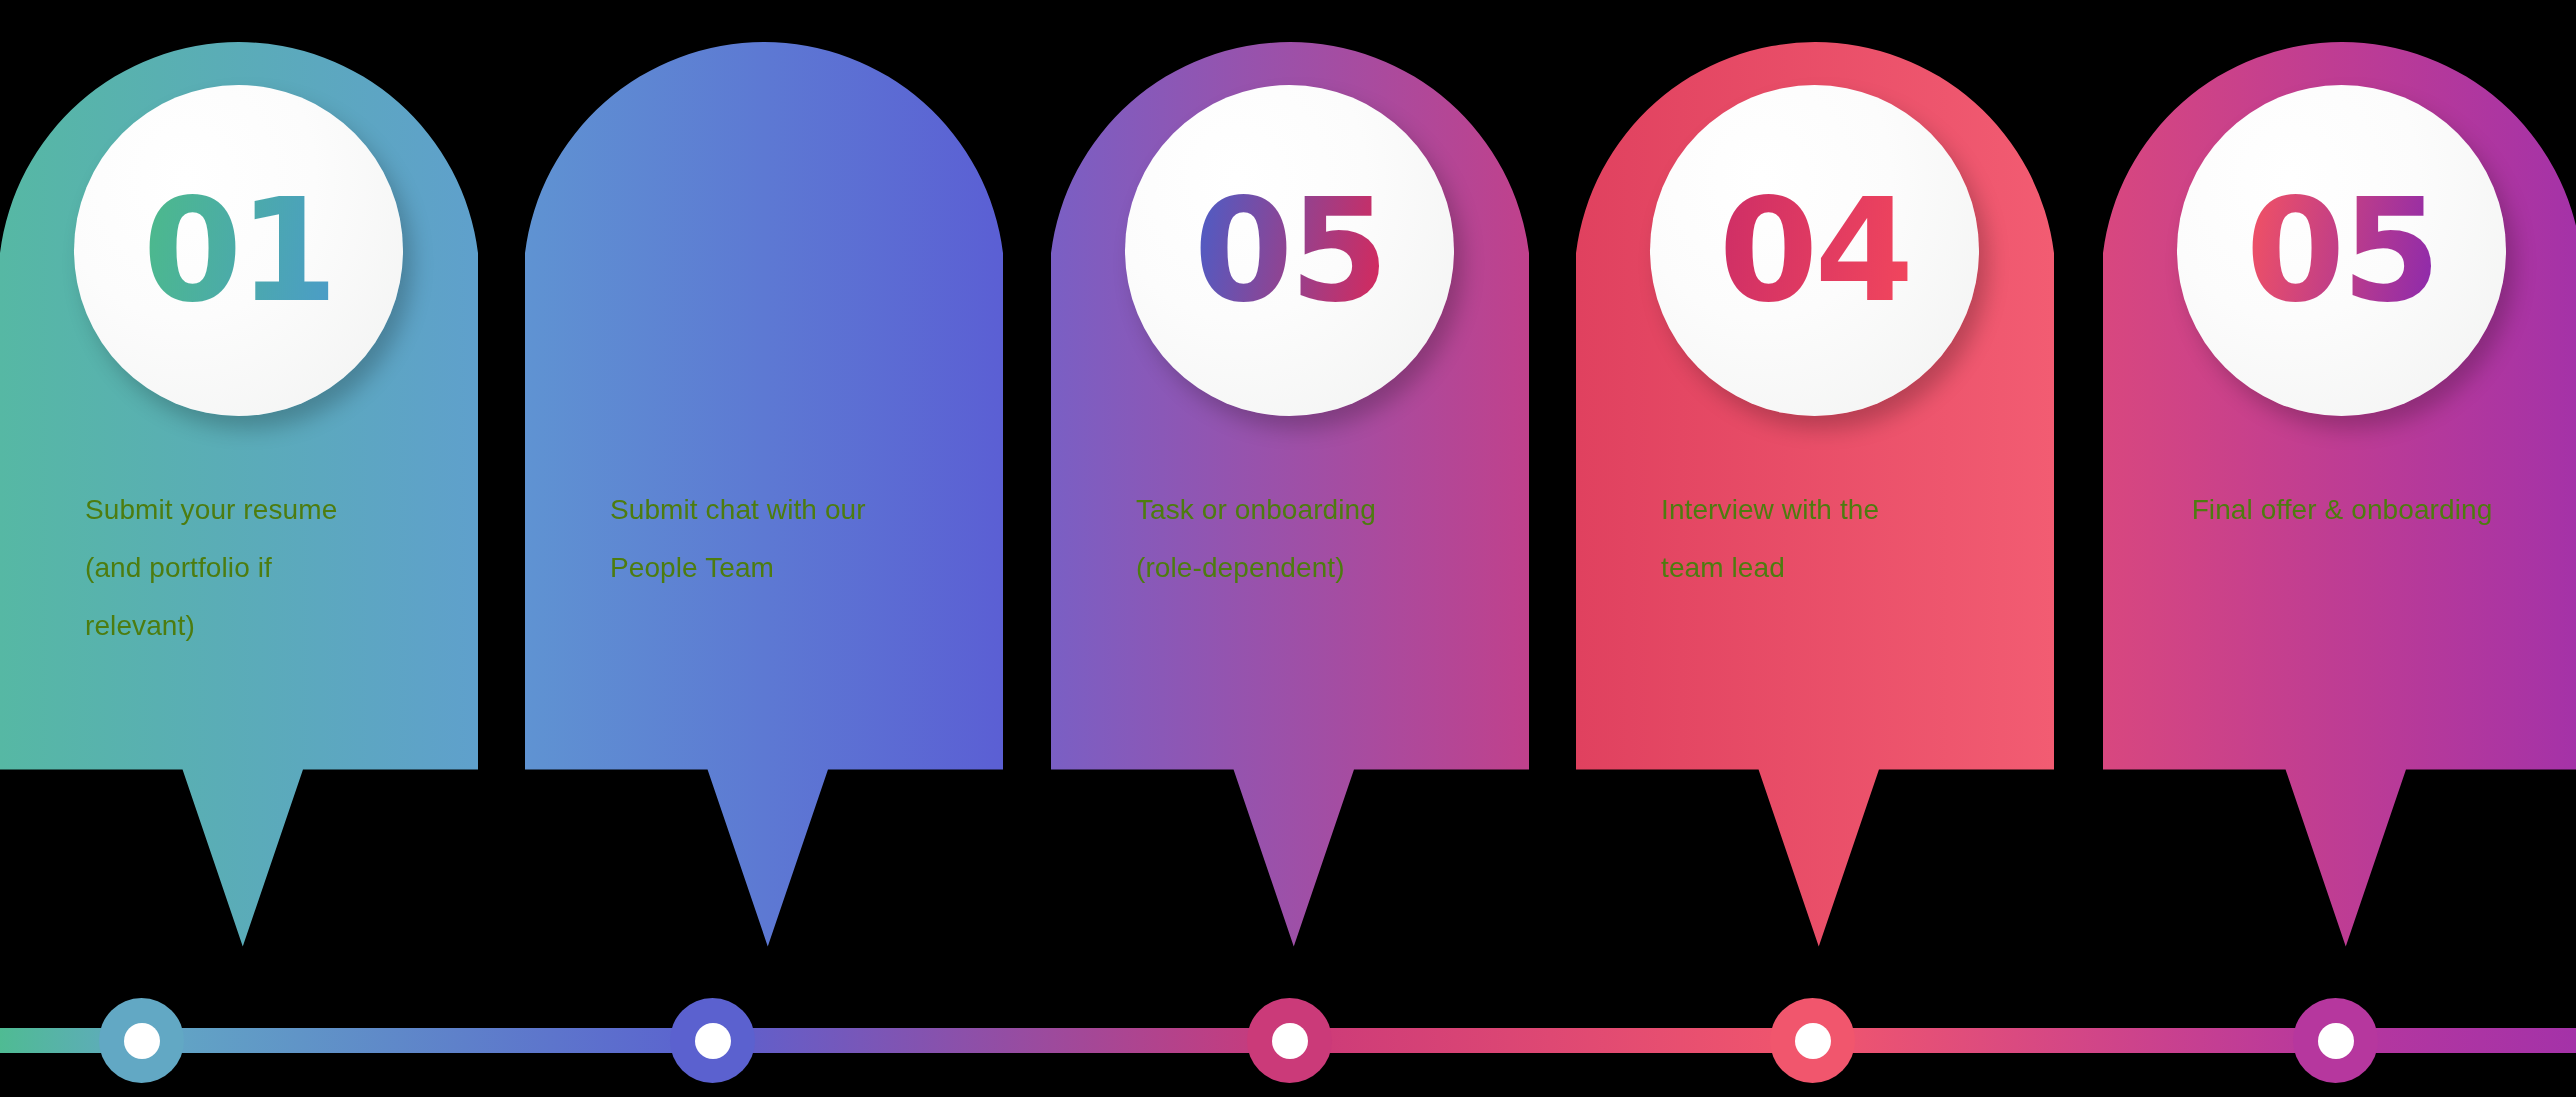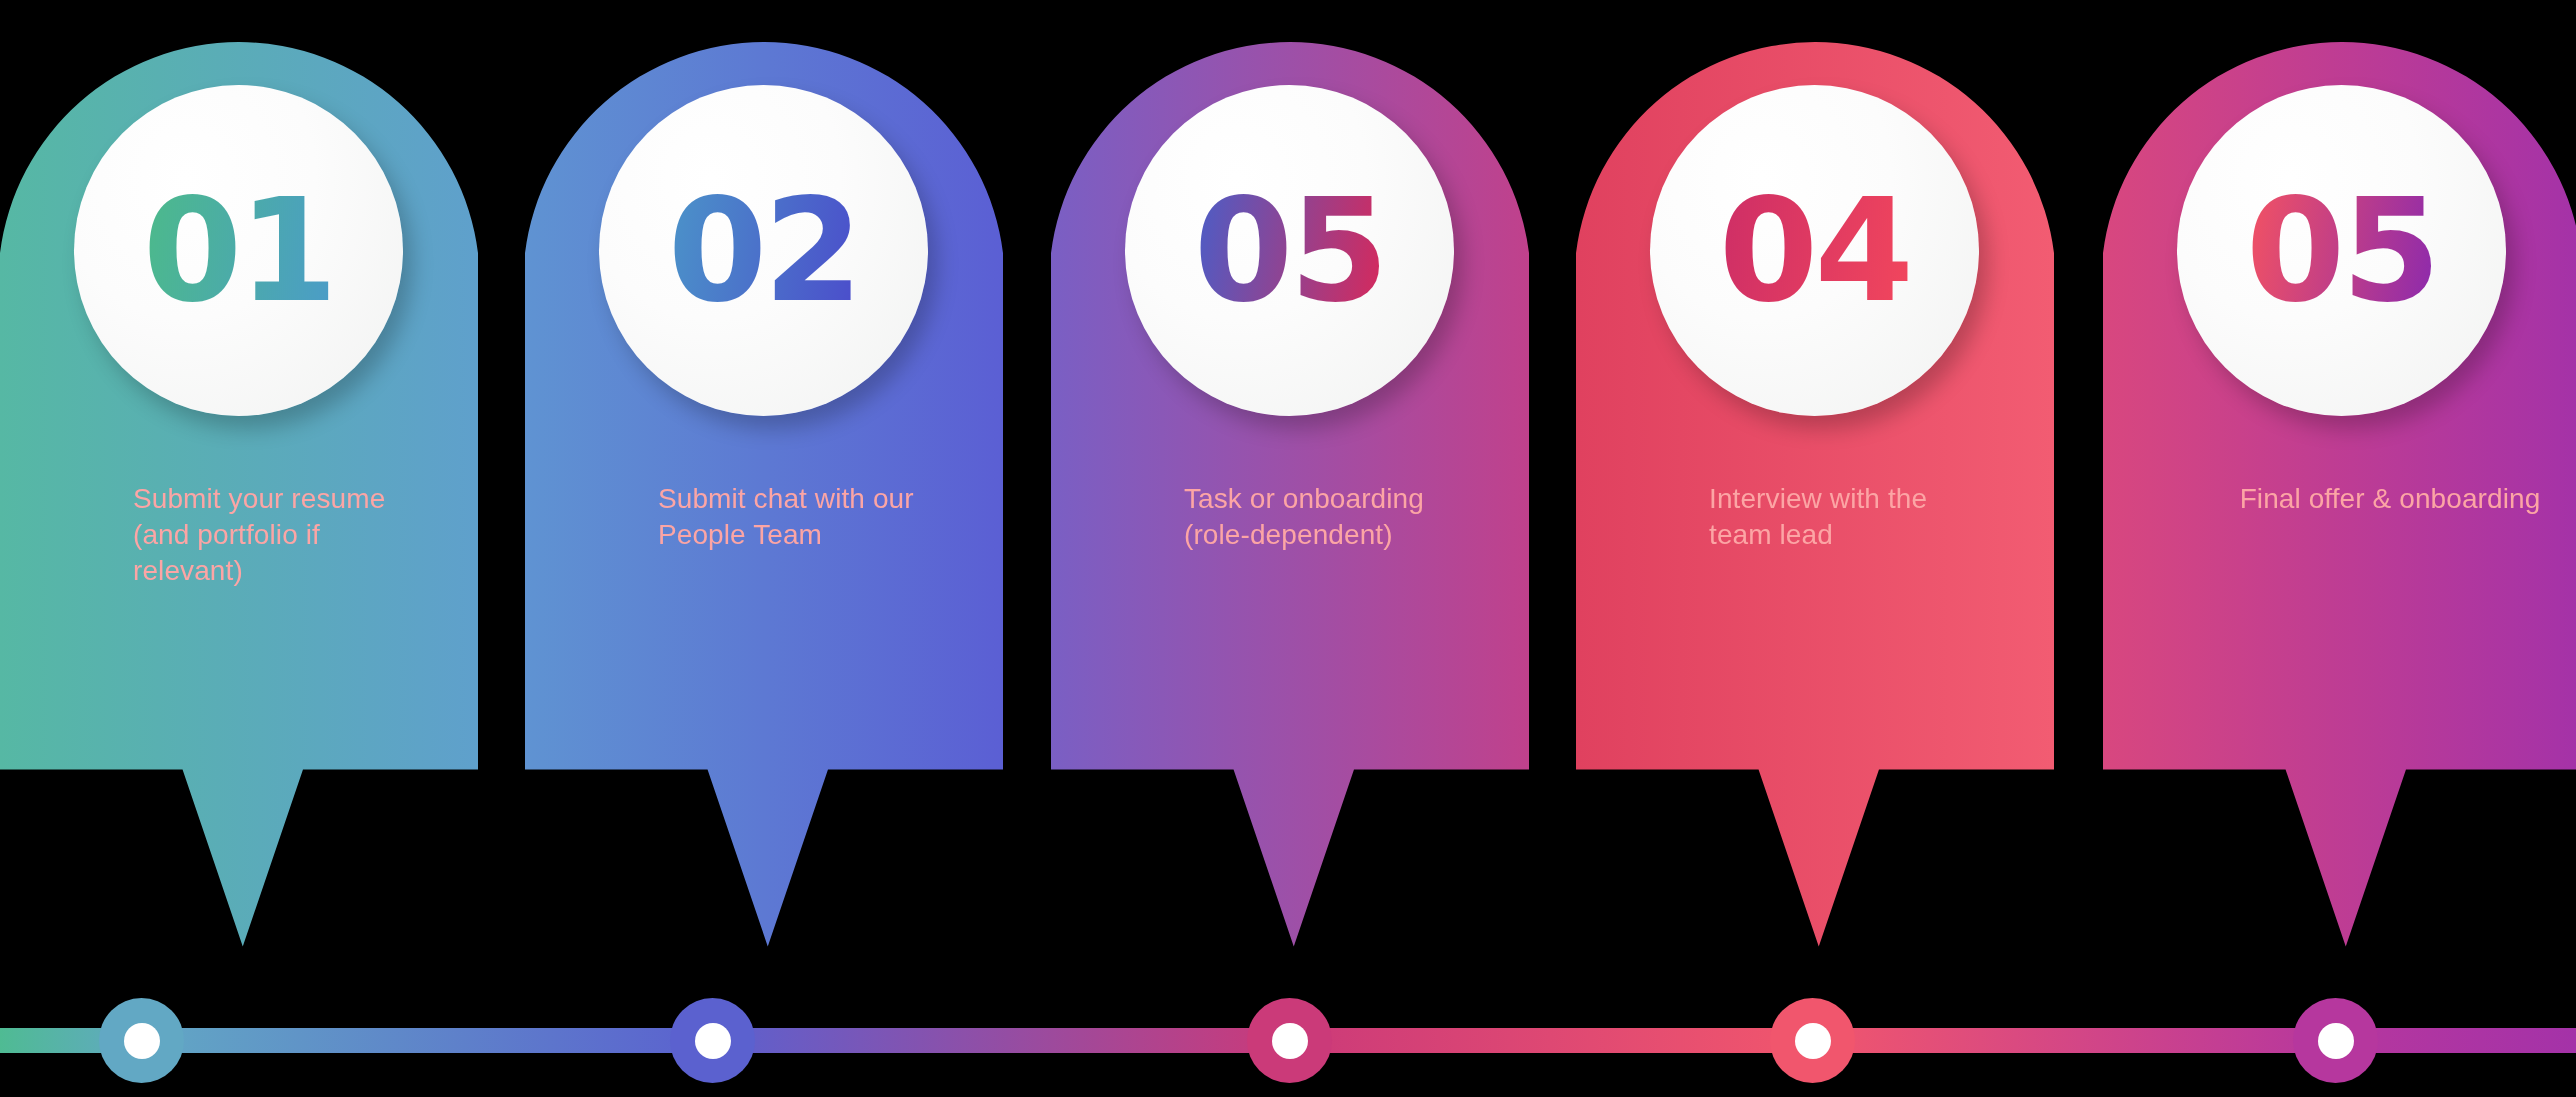--- a/index.html
+++ b/index.html
@@ -67,27 +67,26 @@
     color: transparent;
     -webkit-text-fill-color: transparent;
     user-select: none;
   }
 
   .pin-label {
     position: absolute;
     left: 85px;
     top: 469px;
     width: 348px;
-    color: #fca5a5;
+    color: #4d7c0f;
     font-size: 28px;
-    line-height: 36px;
+    line-height: 58px;
     font-weight: 400;
     letter-spacing: 0.1px;
     white-space: pre-line;
-    margin-left: 48px;
   }
 
   .pin-label.center {
     left: 0;
     width: 478px;
     text-align: center;
   }
 
   
   #timeline {
@@ -158,23 +157,20 @@
       <div class="pin" style="left: 525px;">
         <svg class="pin-svg" viewBox="0 0 508 1000">
           <defs>
             <linearGradient id="pg1" x1="0" y1="0" x2="1" y2="0">
               <stop offset="0%" stop-color="#5f93d2"></stop>
               <stop offset="100%" stop-color="#5b5fd4"></stop>
             </linearGradient>
           </defs>
           <path d="M 0 256 A 256 256 0 0 1 508 256 L 508 805 L 322 805 L 258 993 L 194 805 L 0 805 Z" fill="url(#pg1)"></path>
         </svg>
-        <div class="pin-head">
-          <div class="pin-number" style="background-image: linear-gradient(100deg, rgb(75, 145, 201) 5%, rgb(75, 79, 203) 95%);">02</div>
-        </div>
         <div class="pin-label">Submit chat with our
 People Team</div>
       </div>
       <div class="pin" style="left: 1051px;">
         <svg class="pin-svg" viewBox="0 0 508 1000">
           <defs>
             <linearGradient id="pg2" x1="0" y1="0" x2="1" y2="0">
               <stop offset="0%" stop-color="#7a5fc4"></stop>
               <stop offset="100%" stop-color="#c0418c"></stop>
             </linearGradient>

